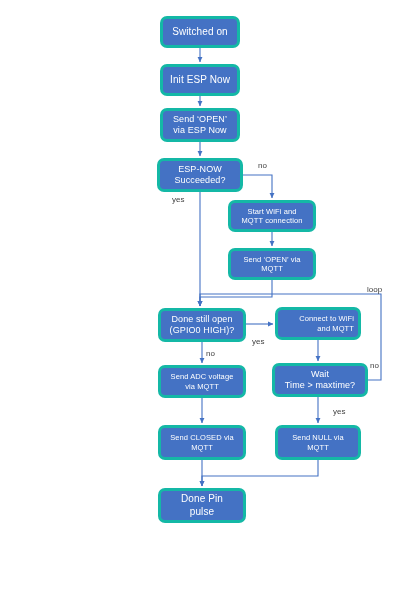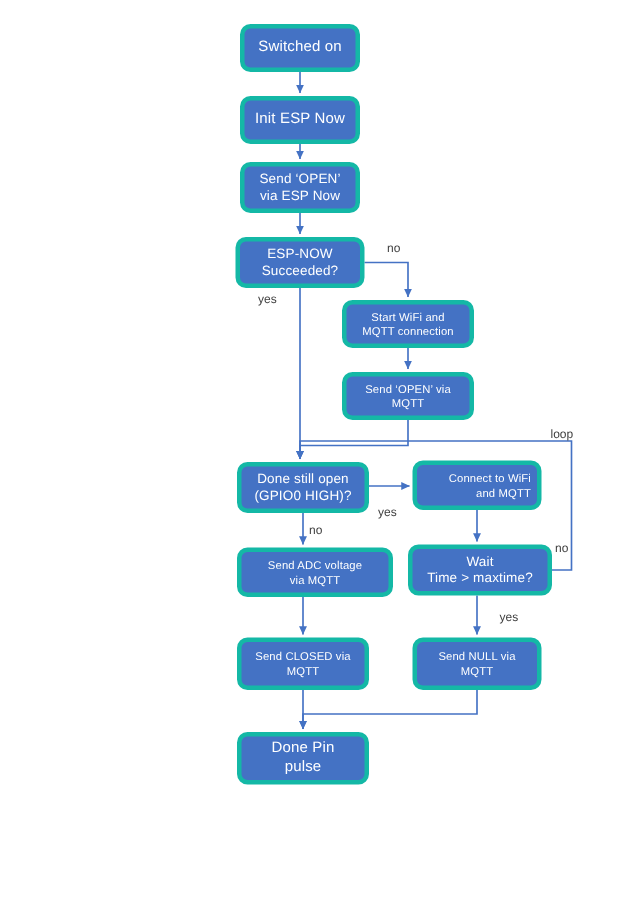--- a/index.html
+++ b/index.html
@@ -133,21 +133,21 @@
   <div class="node" style="left:158px; top:308px; width:88px; height:34px; font-size:9px;">
     <span class="label">Done still open
 (GPIO0 HIGH)?</span>
   </div>
 
   <div class="node" style="left:275px; top:307px; width:86px; height:33px; font-size:7.5px;text-align:right;">
     <span class="label">Connect to WiFi
 and MQTT</span>
   </div>
 
-  <div class="node" style="left:158px; top:365px; width:104px; height:33px; font-size:7.5px;">
+  <div class="node" style="left:158px; top:365px; width:88px; height:33px; font-size:7.5px;">
     <span class="label">Send ADC voltage
 via MQTT</span>
   </div>
 
   <div class="node" style="left:272px; top:363px; width:96px; height:34px; font-size:9px;">
     <span class="label">Wait
 Time &gt; maxtime?</span>
   </div>
 
   <div class="node" style="left:158px; top:425px; width:88px; height:35px; font-size:7.5px;">

